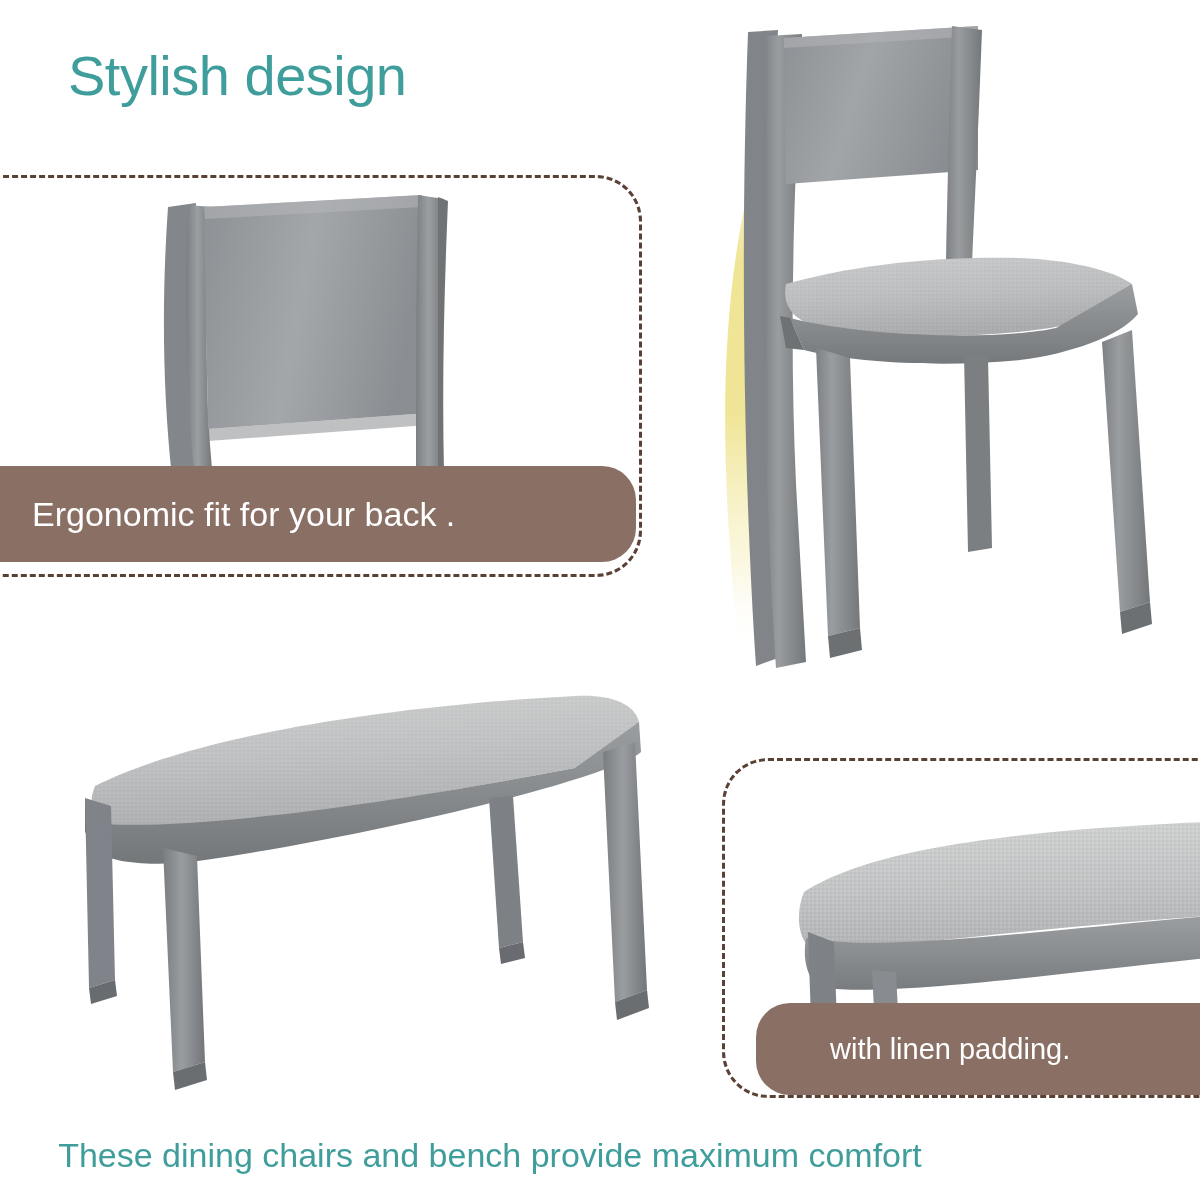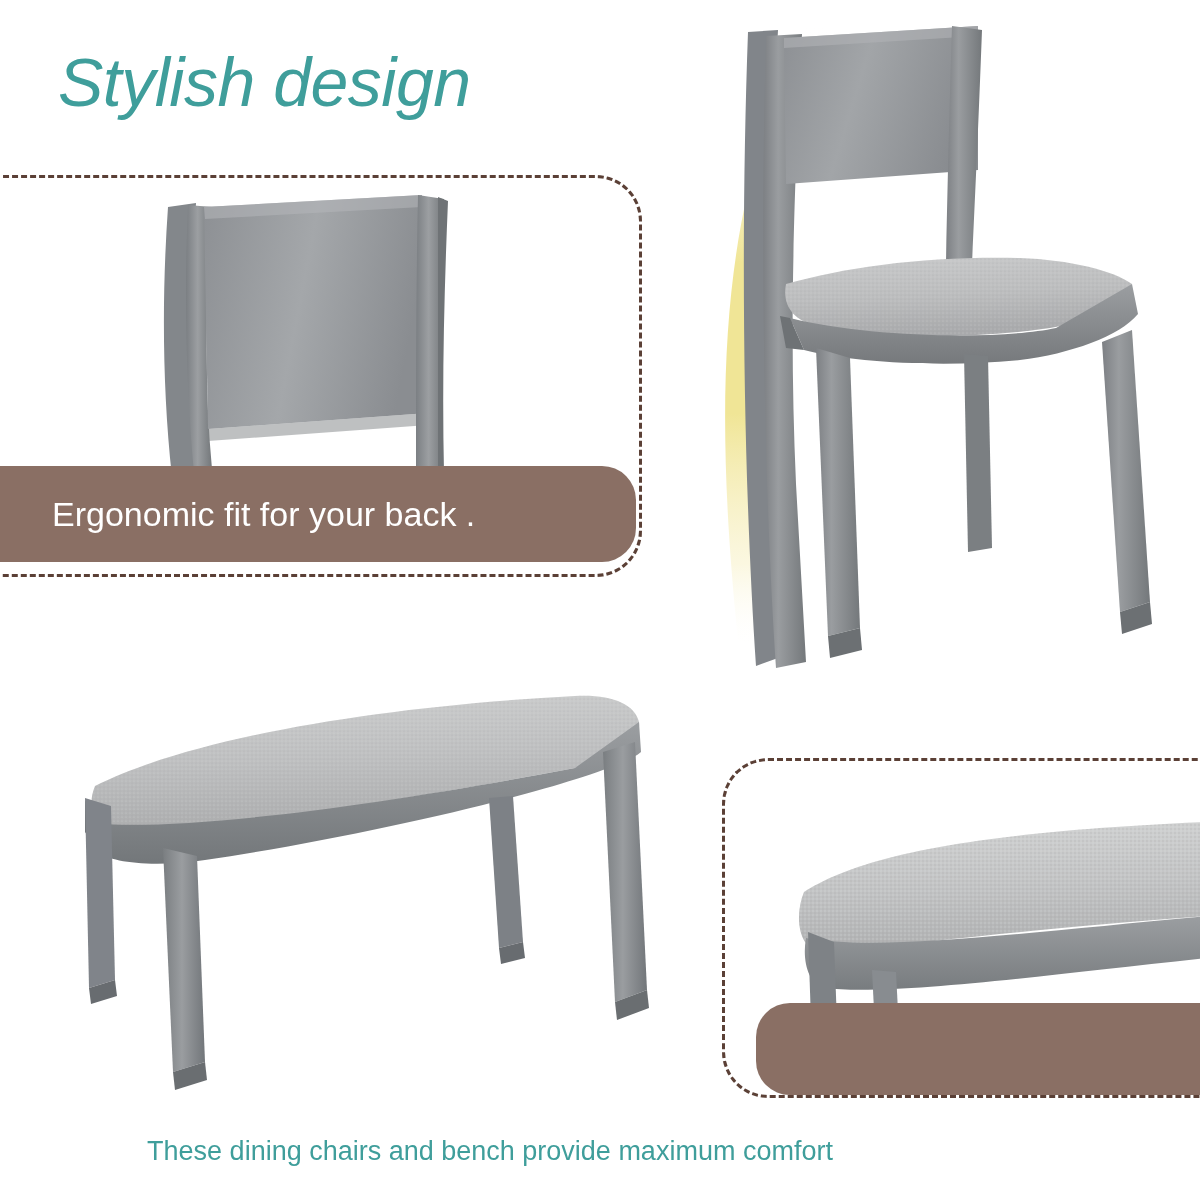--- a/index.html
+++ b/index.html
@@ -7,33 +7,32 @@
     width:1200px;height:1200px;
     background:#ffffff;
     font-family:"Liberation Sans", sans-serif;
     overflow:hidden;
     position:relative;
   }
   .stage{position:absolute;inset:0;width:1200px;height:1200px;}
 
   
   .title{
-    position:absolute;left:58px;top:48px;
-    font-size:68px;line-height:1;
+    position:absolute;left:68px;top:48px;
+    font-size:56px;line-height:1;
     color:#3f9e9b;
     letter-spacing:-0.5px;
     white-space:nowrap;
-    font-style:italic;
   }
 
   
   .footer{
     position:absolute;left:0;top:1136px;width:980px;
     text-align:center;
-    font-size:27px;
+    font-size:34px;
     color:#3f9e9b;
     white-space:nowrap;
   }
 
   
   .panel{position:absolute;box-sizing:border-box;}
   .panel-tl{
     left:-24px;top:175px;width:666px;height:402px;
     border:3px dashed #5b4036;
     border-left:none;
@@ -51,21 +50,21 @@
     position:absolute;
     background:#8a6f64;
     color:#ffffff;
     box-sizing:border-box;
     display:flex;
     align-items:center;
   }
   .banner-1{
     left:0;top:466px;width:636px;height:96px;
     border-radius:0 34px 34px 0;
-    padding-left:52px;
+    padding-left:32px;
     font-size:34px;
   }
   .banner-2{
     left:756px;top:1003px;width:460px;height:92px;
     border-radius:34px 0 0 34px;
     padding-left:74px;
     font-size:29px;
     line-height:1.18;
     flex-direction:column;
     align-items:flex-start;
@@ -271,19 +270,20 @@
   </div>
 
   <div class="panel panel-tl"></div>
   <div class="panel panel-br"></div>
 
   <div class="banner banner-1">
     <span>Ergonomic fit for your back .</span>
   </div>
 
   <div class="banner banner-2">
+    <span>with linen padding.</span>
   </div>
 
   <div class="title">Stylish design</div>
 
   <div class="footer">These dining chairs and bench provide maximum comfort</div>
 
 </div>
 
 </body></html>

